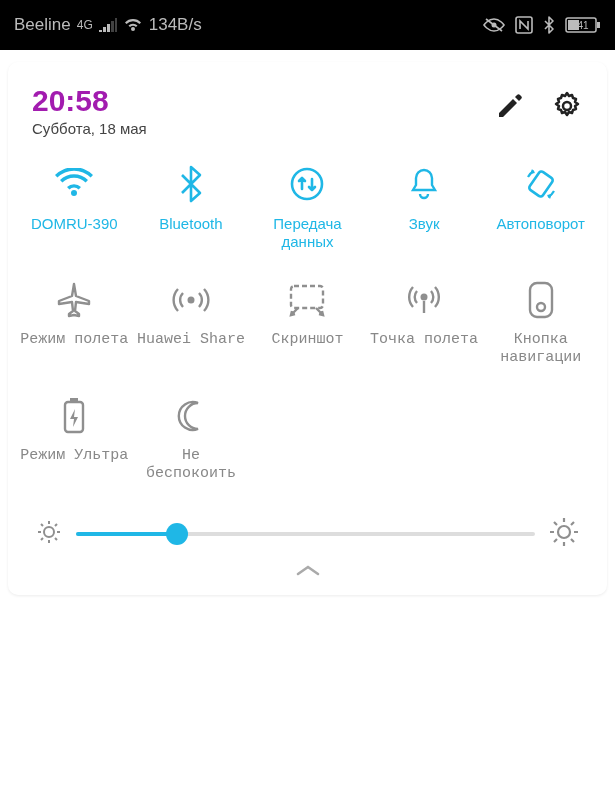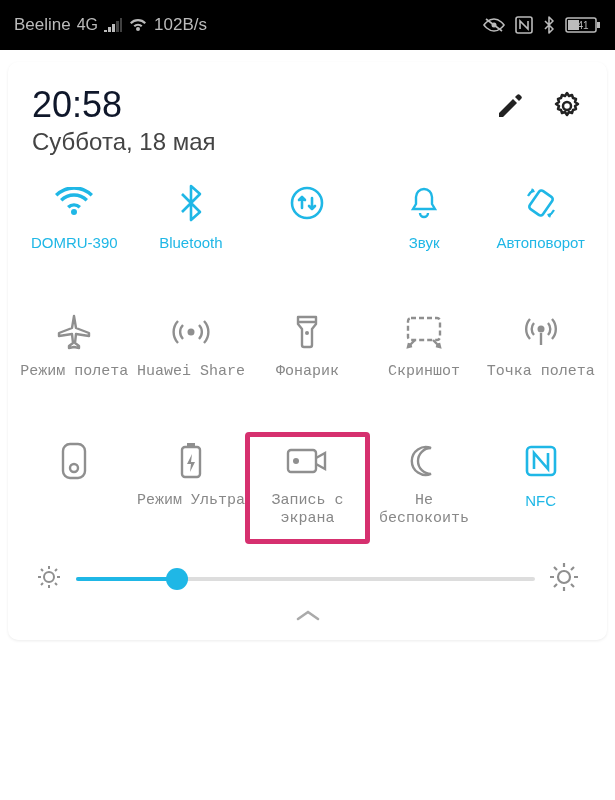--- a/index.html
+++ b/index.html
@@ -34,27 +34,27 @@
     border-radius: 10px;
     padding: 14px 6px 18px 6px;
     box-shadow: 0 1px 3px rgba(0,0,0,.08);
   }
   .panel-header {
     display: flex;
     align-items: flex-start;
     padding: 8px 18px 14px 18px;
   }
   .clock-block { flex: 1; }
-  .clock-time { font-size: 36px; font-weight: 400; color: #0f172a; }
-  .clock-date { font-size: 24px; color: #444; margin-top: 2px; }
+  .clock-time { font-size: 30px; font-weight: 700; color: #a21caf; }
+  .clock-date { font-size: 15px; color: #444; margin-top: 2px; }
   .header-btns { display: flex; gap: 26px; align-items: center; margin-top: 6px; }
   .grid {
     display: grid;
     grid-template-columns: repeat(5, 1fr);
-    row-gap: 33px;
+    row-gap: 20px;
     padding: 14px 2px 8px 2px;
   }
   .tile {
     display: flex;
     flex-direction: column;
     align-items: center;
     justify-content: flex-start;
     min-height: 96px;
     text-align: center;
     position: relative;
@@ -112,33 +112,33 @@
   }
 </style>
 </head>
 <body>
 
 <div class="device">
 
   <div class="status-bar">
     <div class="status-left">
       <span>Beeline</span>
-      <span style="font-size:16px;">4G</span>
+      <span style="font-size:12px;">4G</span>
       <span>
         <svg width="18" height="14" viewBox="0 0 18 14">
             <path fill="#bbb" d="M0 12h3v2H0zM4 9h3v5H4zM8 6h3v8H8zM12 3h3v11h-3zM16 0h2v14h-2z" opacity="0.35"></path>
             <path fill="#bbb" d="M0 12h3v2H0zM4 9h3v5H4zM8 6h3v8H8z"></path>
           </svg>
       </span>
       <span>
         <svg width="20" height="16" viewBox="0 0 20 16">
             <path fill="#bbb" d="M10 14a2 2 0 100-4 2 2 0 000 4zm-4.5-5.5a6.5 6.5 0 019 0l-1.5 1.6a4.3 4.3 0 00-6 0zM2 5.5a11 11 0 0116 0L16.5 7a9 9 0 00-13 0z"></path>
           </svg>
       </span>
-      <span>102B/s</span>
+      <span>134B/s</span>
     </div>
     <div class="status-right">
       <span>
         <svg width="22" height="16" viewBox="0 0 22 16">
             <path fill="none" stroke="#bbb" stroke-width="1.6" d="M1 8s4-6 10-6 10 6 10 6-4 6-10 6S1 8 1 8z"></path>
             <circle cx="11" cy="8" r="2.5" fill="#bbb"></circle>
             <path stroke="#bbb" stroke-width="1.6" d="M3 2l16 12"></path>
           </svg>
       </span>
       <span>
@@ -211,20 +211,21 @@
 
       <div class="tile">
         <div class="icon-box">
             <span>
           <svg width="36" height="36" viewBox="0 0 36 36">
                 <circle cx="18" cy="18" r="15" fill="none" stroke="#1fb7e6" stroke-width="2.6"></circle>
                 <path fill="none" stroke="#1fb7e6" stroke-width="2.6" stroke-linecap="round" d="M13 23V12m0 0l-3 3m3-3l3 3M23 13v11m0 0l-3-3m3 3l3-3"></path>
               </svg>
         </span>
           </div>
+        <div class="label on">Передача данных</div>
       </div>
 
       <div class="tile">
         <div class="icon-box">
             <span>
           <svg width="34" height="36" viewBox="0 0 34 36">
                 <path fill="none" stroke="#1fb7e6" stroke-width="2.4" d="M17 4a8 8 0 018 8v7l3 5H6l3-5v-7a8 8 0 018-8zm-4 24a4 4 0 008 0"></path>
               </svg>
         </span>
           </div>
@@ -260,31 +261,20 @@
             <span>
           <svg width="40" height="32" viewBox="0 0 40 32">
                 <circle cx="20" cy="16" r="3.5" fill="#8f8f8f"></circle>
                 <path fill="none" stroke="#8f8f8f" stroke-width="2.4" d="M12 9a10 10 0 000 14M28 9a10 10 0 010 14M7 5a16 16 0 000 22M33 5a16 16 0 010 22"></path>
               </svg>
         </span>
           </div>
         <div class="label off">Huawei Share</div>
       </div>
 
-      <div class="tile">
-        <div class="icon-box">
-            <span>
-          <svg width="26" height="38" viewBox="0 0 26 38">
-                <path fill="none" stroke="#8f8f8f" stroke-width="2.4" stroke-linejoin="round" d="M4 4h18v7l-4 5v16a2 2 0 01-2 2h-6a2 2 0 01-2-2V16l-4-5zM4 9h18"></path>
-                <circle cx="13" cy="20" r="2" fill="#8f8f8f"></circle>
-              </svg>
-        </span>
-          </div>
-        <div class="label off">Фонарик</div>
-      </div>
 
 
       <div class="tile">
         <div class="icon-box">
             <span>
           <svg width="38" height="34" viewBox="0 0 38 34">
                 <rect x="3" y="3" width="32" height="22" rx="3" fill="none" stroke="#8f8f8f" stroke-width="2.4" stroke-dasharray="5 3"></rect>
                 <path fill="none" stroke="#8f8f8f" stroke-width="2.4" d="M10 25l-7 7m4-1l-4 1 1-4M28 25l7 7m-4-1l4 1-1-4"></path>
               </svg>
         </span>
@@ -308,72 +298,49 @@
 
       <div class="tile">
         <div class="icon-box">
             <span>
           <svg width="26" height="38" viewBox="0 0 26 38">
                 <rect x="2" y="2" width="22" height="34" rx="7" fill="none" stroke="#8f8f8f" stroke-width="2.4"></rect>
                 <circle cx="13" cy="26" r="4" fill="none" stroke="#8f8f8f" stroke-width="2.4"></circle>
               </svg>
         </span>
           </div>
+        <div class="label off">Кнопка навигации</div>
       </div>
 
 
       <div class="tile">
         <div class="icon-box">
             <span>
           <svg width="24" height="38" viewBox="0 0 24 38">
                 <rect x="3" y="5" width="18" height="30" rx="3" fill="none" stroke="#8f8f8f" stroke-width="2.4"></rect>
                 <rect x="8" y="1" width="8" height="4" fill="#8f8f8f"></rect>
                 <path fill="#8f8f8f" d="M13 12l-5 10h4l-1 8 5-10h-4z"></path>
               </svg>
         </span>
           </div>
         <div class="label off">Режим Ультра</div>
       </div>
 
-      <div class="tile" style="position:relative;">
-        <div class="highlight-box" style="left:-4px;top:-10px;right:-4px;bottom:-6px;"></div>
-        <div class="icon-box">
-            <span>
-          <svg width="42" height="30" viewBox="0 0 42 30">
-                <rect x="2" y="4" width="28" height="22" rx="3" fill="none" stroke="#8f8f8f" stroke-width="2.4"></rect>
-                <path fill="none" stroke="#8f8f8f" stroke-width="2.4" d="M30 12l9-5v16l-9-5"></path>
-                <circle cx="10" cy="15" r="3" fill="#8f8f8f"></circle>
-              </svg>
-        </span>
-          </div>
-        <div class="label off">Запись с экрана</div>
-      </div>
 
       <div class="tile">
         <div class="icon-box">
             <span>
           <svg width="34" height="34" viewBox="0 0 34 34">
                 <path fill="none" stroke="#8f8f8f" stroke-width="2.4" d="M24 4a14 14 0 100 26 11 11 0 010-26z"></path>
               </svg>
         </span>
           </div>
         <div class="label off">Не беспокоить</div>
       </div>
 
-      <div class="tile">
-        <div class="icon-box">
-            <span>
-          <svg width="34" height="34" viewBox="0 0 34 34">
-                <rect x="3" y="3" width="28" height="28" rx="4" fill="none" stroke="#1fb7e6" stroke-width="2.6"></rect>
-                <path fill="none" stroke="#1fb7e6" stroke-width="2.6" d="M10 25V9l14 16V9"></path>
-              </svg>
-        </span>
-          </div>
-        <div class="label on">NFC</div>
-      </div>
 
     </div>
 
     <div class="brightness">
       <span>
         <svg width="26" height="26" viewBox="0 0 26 26">
             <circle cx="13" cy="13" r="5" fill="none" stroke="#8f8f8f" stroke-width="2"></circle>
             <g stroke="#8f8f8f" stroke-width="2">
               <path d="M13 2v3M13 21v3M2 13h3M21 13h3M5 5l2 2M19 19l2 2M21 5l-2 2M5 21l2-2"></path>
             </g>

